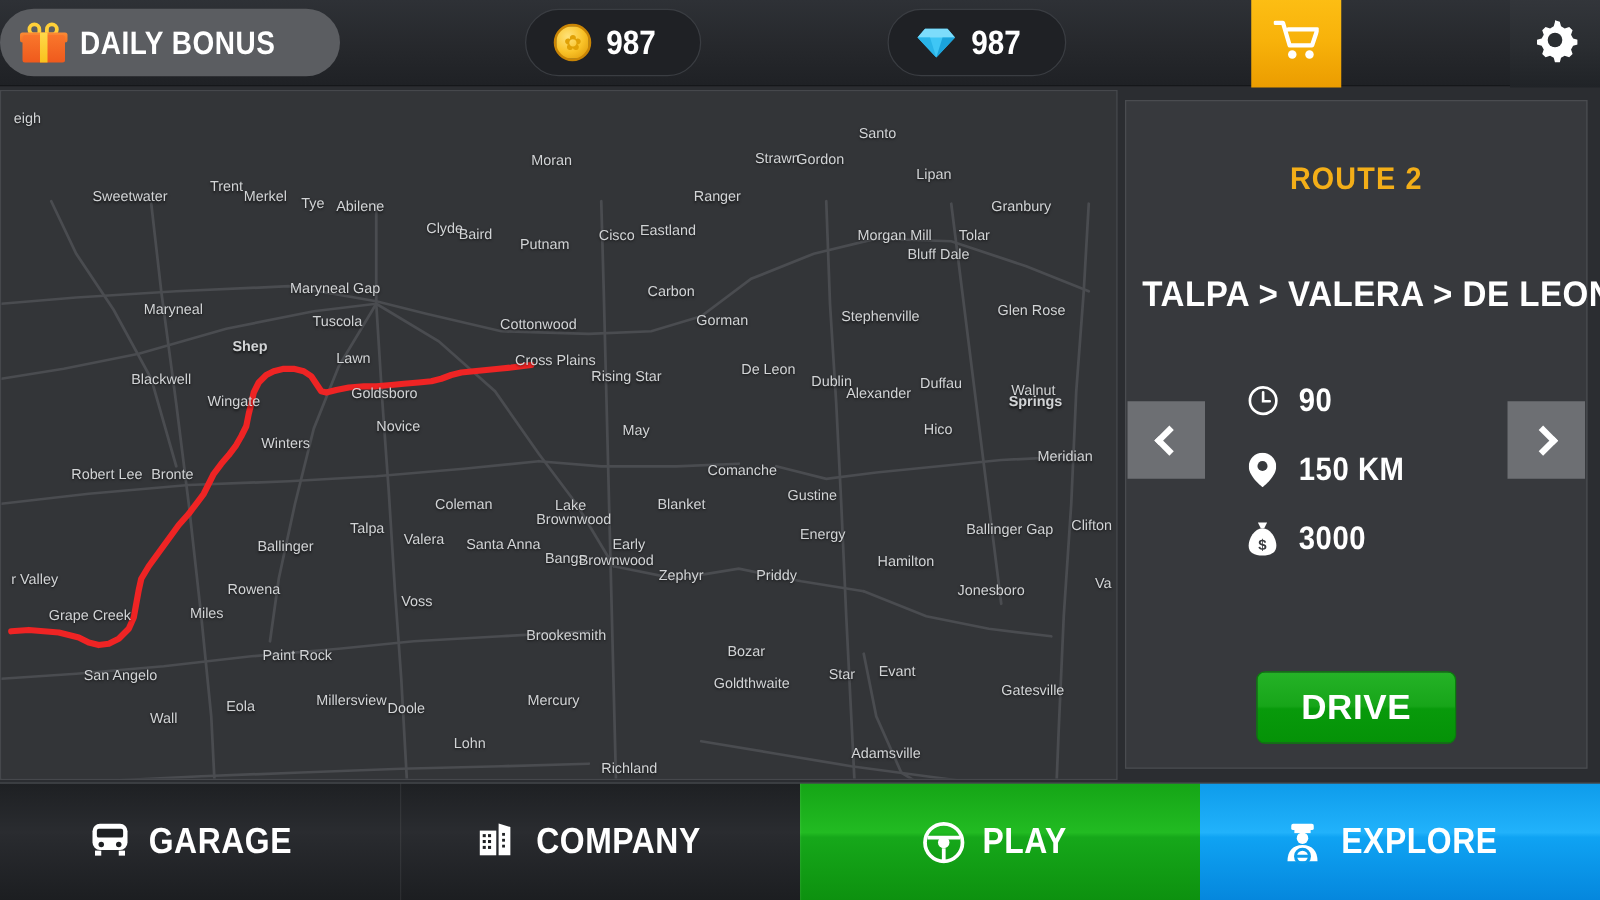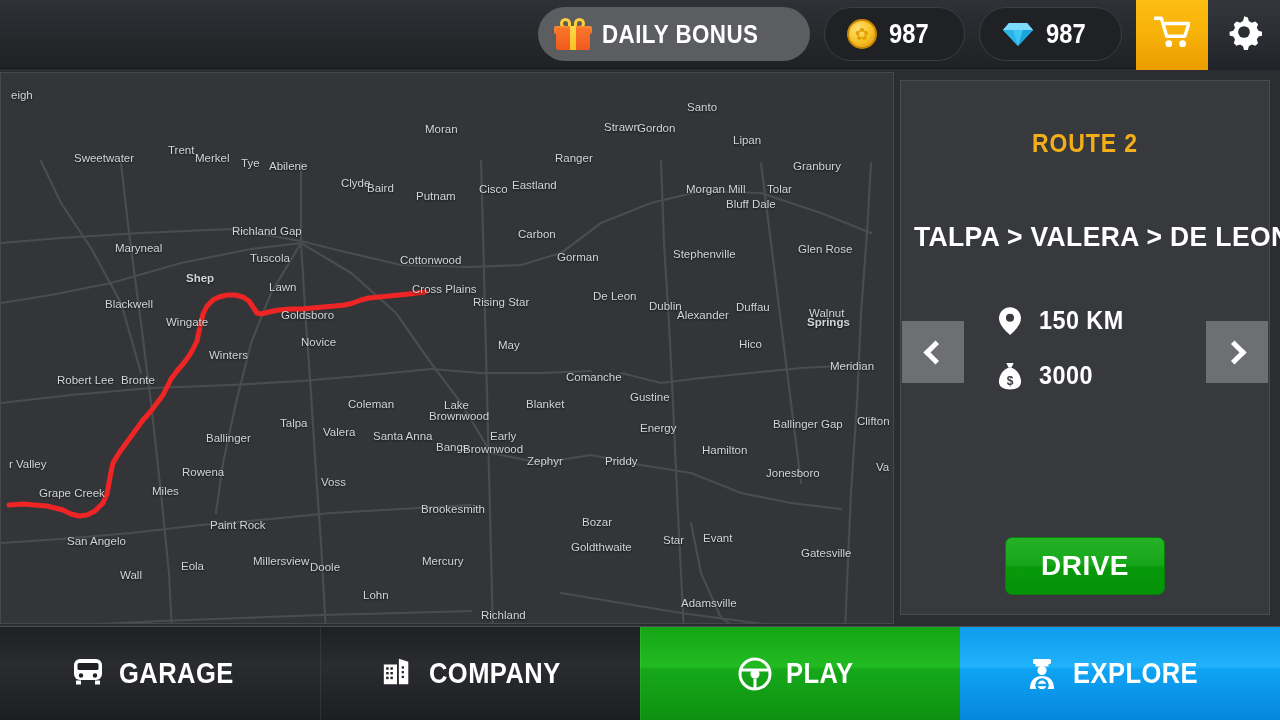--- a/index.html
+++ b/index.html
@@ -7,21 +7,21 @@
     width:1280px; height:720px; overflow:hidden;
     background:#2b2d31;
     font-family:"Liberation Sans", sans-serif;
   }
   #app { position:relative; width:1280px; height:720px; }
 
   
   .topbar{
     position:absolute; left:0; top:0; width:1280px; height:69px;
     background:linear-gradient(180deg,#2e3136 0%,#26282c 55%,#1f2125 100%);
-    display:flex; align-items:center; justify-content:flex-end;
+    display:flex; align-items:center; justify-content:space-between;
     border-bottom:1px solid #15171a;
   }
   .pill{
     height:54px; border-radius:27px; display:flex; align-items:center;
     padding:0 22px; margin-right:14px; gap:12px;
   }
   .pill-daily{ background:#5b5d61; padding:0 26px 0 18px; }
   .pill-dark{
     background:#1f2125; border:1px solid #3a3d42; padding:0 30px 0 22px;
   }
@@ -248,21 +248,21 @@
         <div class="mlabel" style="left: 732px; top: 61px;">Lipan</div>
         <div class="mlabel" style="left: 792px; top: 87px;">Granbury</div>
         <div class="mlabel" style="left: 685px; top: 110px;">Morgan Mill</div>
         <div class="mlabel" style="left: 766px; top: 110px;">Tolar</div>
         <div class="mlabel" style="left: 725px; top: 125px;">Bluff Dale</div>
         <div class="mlabel" style="left: 517px; top: 155px;">Carbon</div>
         <div class="mlabel" style="left: 556px; top: 178px;">Gorman</div>
         <div class="mlabel" style="left: 672px; top: 175px;">Stephenville</div>
         <div class="mlabel" style="left: 797px; top: 170px;">Glen Rose</div>
         <div class="mlabel" style="left: 68px; top: 169px; margin-left: 46px;">Maryneal</div>
-        <div class="mlabel" style="left: 231px; top: 152px;">Richland Gap</div>
+        <div class="mlabel" style="left: 231px; top: 152px;">Maryneal Gap</div>
         <div class="mlabel" style="left: 249px; top: 179px;">Tuscola</div>
         <div class="mlabel" style="left: 399px; top: 181px;">Cottonwood</div>
         <div class="mlabel" style="left: 185px; top: 199px; font-weight: bold;">Shep</div>
         <div class="mlabel" style="left: 268px; top: 208px;">Lawn</div>
         <div class="mlabel" style="left: 411px; top: 210px;">Cross Plains</div>
         <div class="mlabel" style="left: 472px; top: 223px;">Rising Star</div>
         <div class="mlabel" style="left: 592px; top: 217px;">De Leon</div>
         <div class="mlabel" style="left: 648px; top: 227px;">Dublin</div>
         <div class="mlabel" style="left: 735px; top: 228px;">Duffau</div>
         <div class="mlabel" style="left: 104px; top: 225px;">Blackwell</div>
@@ -323,20 +323,29 @@
       </div>
   </div>
 
   <div class="panel">
 
     <div class="route-title">ROUTE 2</div>
     <div class="route-path">TALPA &gt; VALERA &gt; DE LEON</div>
 
     <div class="stats">
 
+      <div class="stat">
+        <span class="stat-ico">
+          <svg viewBox="0 0 26 26" width="25" height="25">
+            <circle cx="13" cy="13" r="11" fill="none" stroke="#fff" stroke-width="2.2"></circle>
+            <path d="M13 6 v7.5 h5.5" fill="none" stroke="#fff" stroke-width="2.2" stroke-linecap="round"></path>
+          </svg>
+        </span>
+        <span class="stat-val">90</span>
+      </div>
 
       <div class="stat">
         <span class="stat-ico">
           <svg viewBox="0 0 24 30" width="22" height="28">
             <path fill="#fff" d="M12 0 C5.4 0 0 5.4 0 12 C0 21 12 30 12 30 C12 30 24 21 24 12 C24 5.4 18.6 0 12 0 z"></path>
             <circle cx="12" cy="11.5" r="4.4" fill="#37393d"></circle>
           </svg>
         </span>
         <span class="stat-val">150 KM</span>
       </div>

